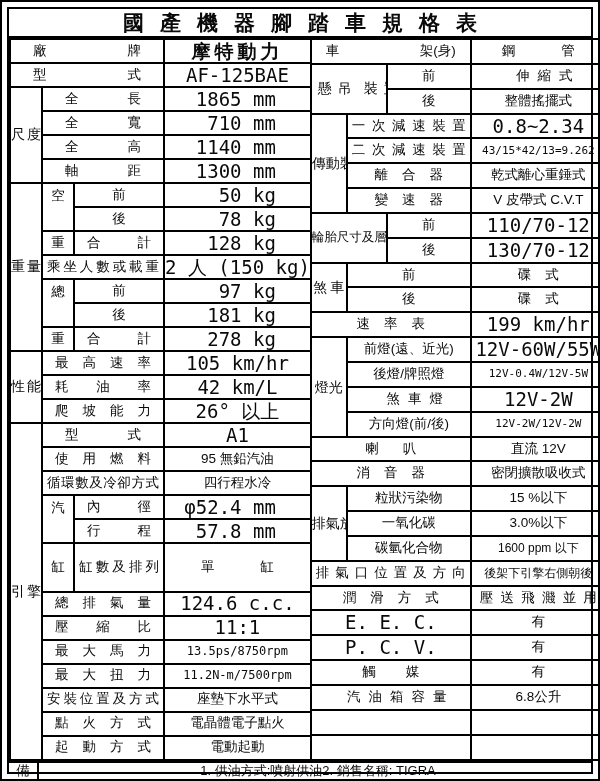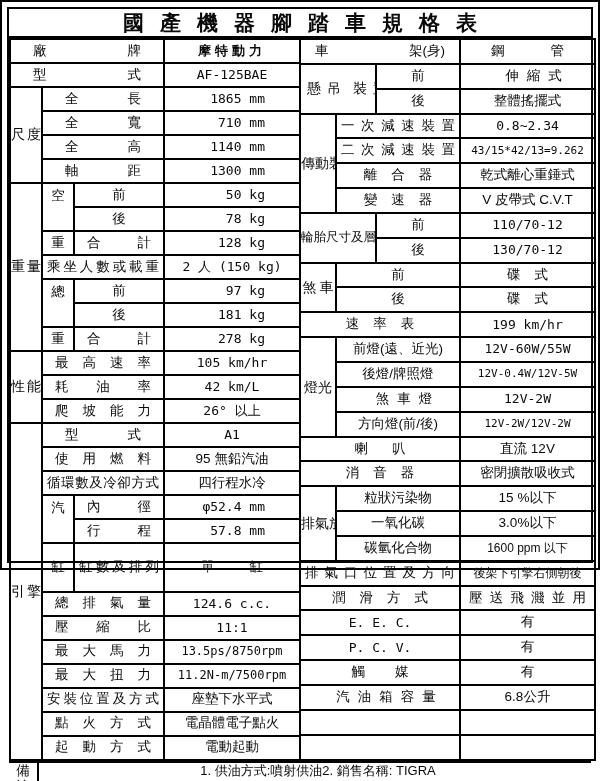--- a/index.html
+++ b/index.html
@@ -3,21 +3,21 @@
 <meta charset="utf-8">
 <style>
   * { box-sizing: border-box; }
   html,body { margin:0; padding:0; }
   body {
     width:600px; height:781px;
     background:#fff; color:#0a0a0a;
     font-family:"Liberation Sans", sans-serif;
   }
   .page {
-    width:600px; height:570px;
+    width:600px; height:781px;
     border:2px solid #000;
     padding:5px;
   }
   .sheet {
     height:100%;
     border:2.5px solid #000;
     display:flex; flex-direction:column;
     background:#fff;
   }
   .title {
@@ -31,21 +31,21 @@
   table { border-collapse:collapse; table-layout:fixed; flex:0 0 auto; }
   #t-right { margin-left:-2px; }
   tr { height:24px; }
   td {
     border:2px solid #000;
     padding:0; height:24px;
     font-size:13.5px; line-height:1.1;
     text-align:center; vertical-align:middle;
     white-space:nowrap; overflow:hidden;
   }
-  .val { font-family:"DejaVu Sans Mono", monospace; font-size:13px; }
+  .val { font-family:"DejaVu Sans Mono", monospace; font-size:19px; }
   .bold { font-weight:bold; letter-spacing:4px; }
   .vr { text-align:right; padding-right:34px; }
   .small { font-size:11px; }
   .sm2 { font-size:12px; }
   
   .j  { text-align:justify; text-align-last:justify; padding:0 22px; }
   .j2 { text-align:justify; text-align-last:justify; padding:0 12px; }
   .jt { text-align:justify; text-align-last:justify; padding:0 4px; }
   .jv { text-align:justify; text-align-last:justify; padding:0 30px; }
   .jv2{ text-align:justify; text-align-last:justify; padding:16px 36px; }

